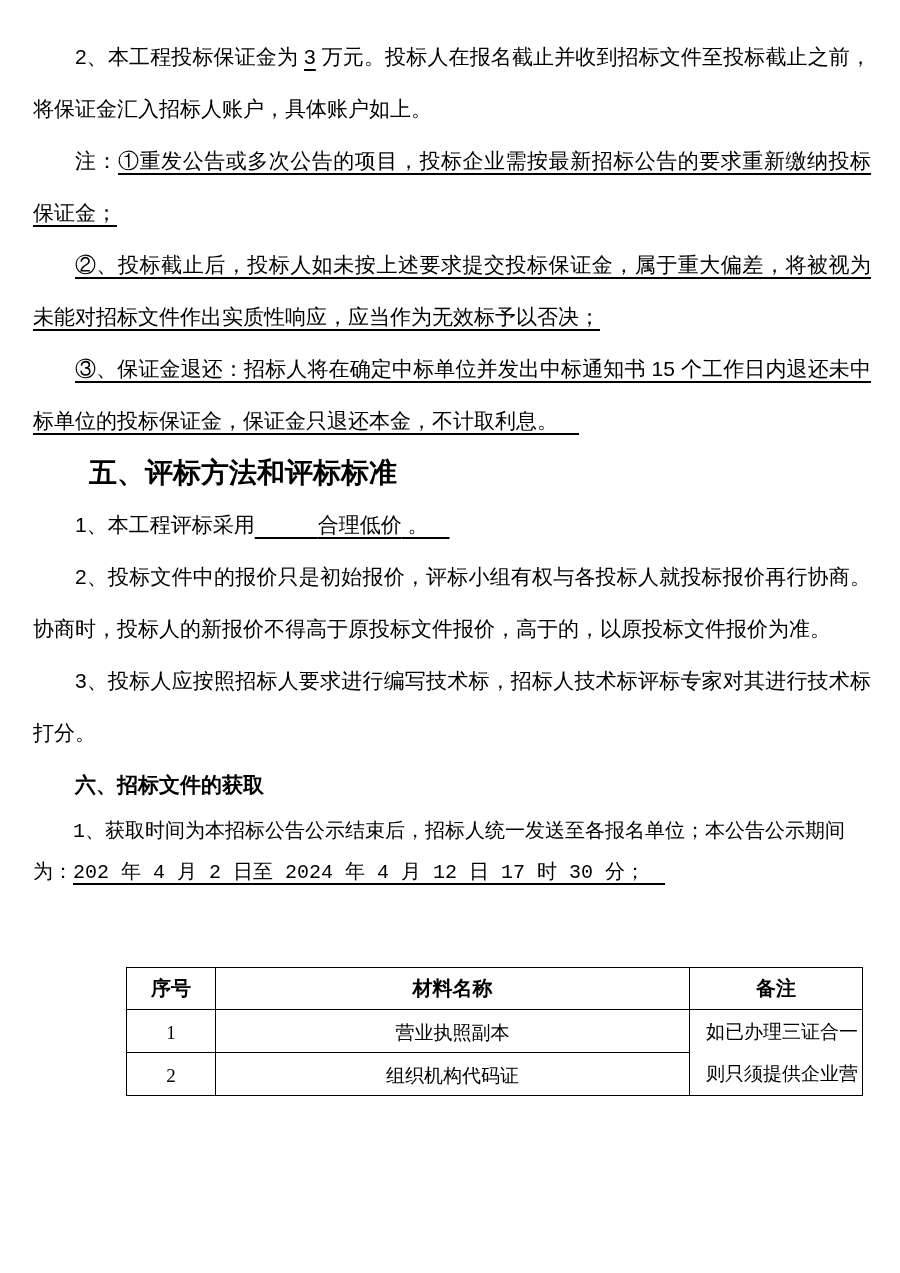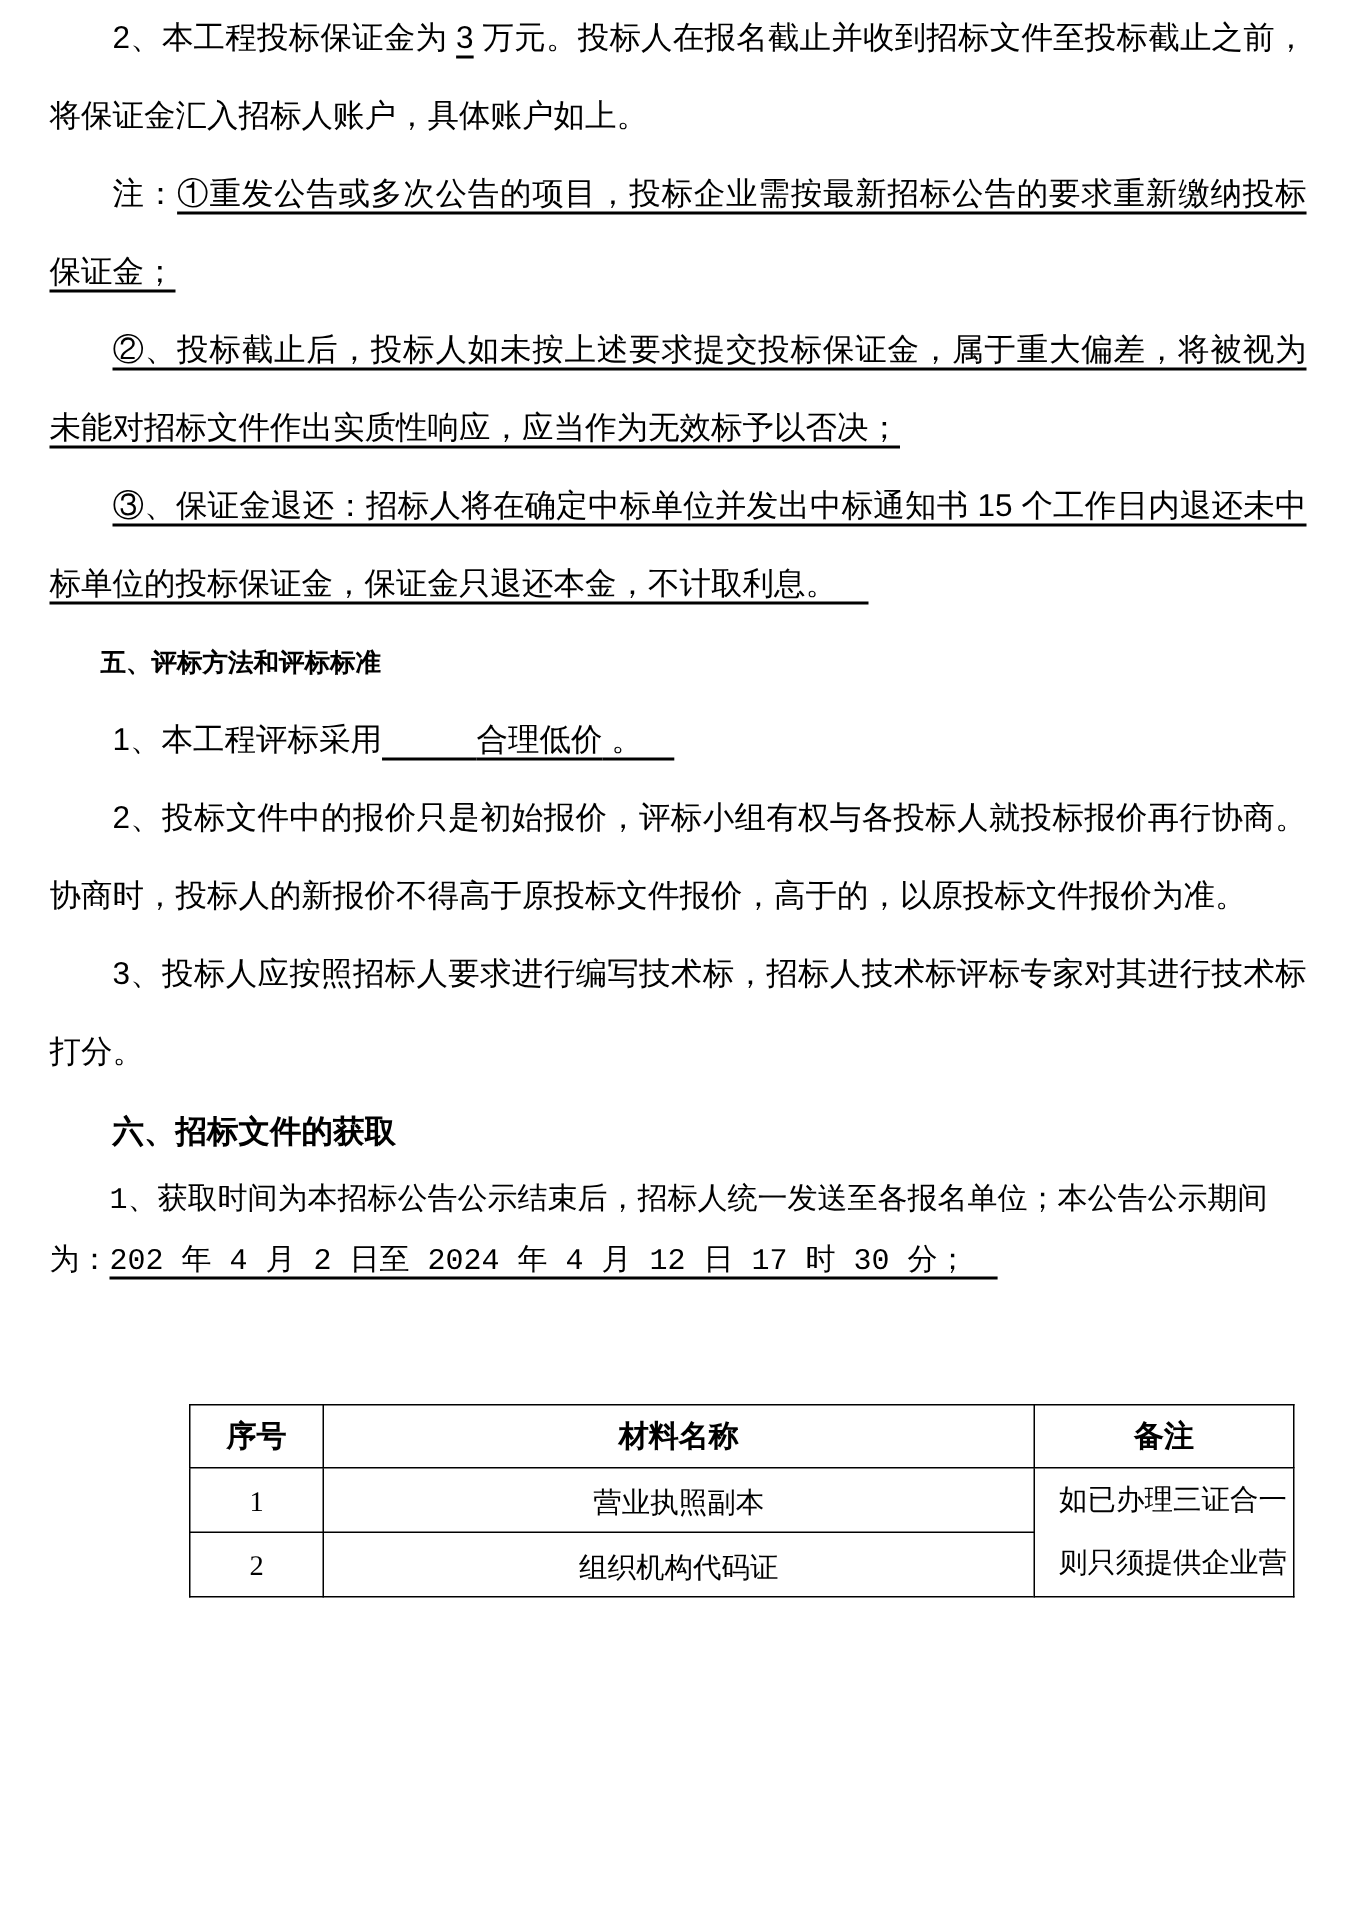--- a/index.html
+++ b/index.html
@@ -4,36 +4,36 @@
 <style>
   html, body { margin: 0; padding: 0; }
   body {
     width: 900px;
     height: 1273px;
     background: #ffffff;
     color: #000000;
     overflow: hidden;
   }
   .doc {
-    padding: 0 29px 0 33px;
+    padding: 31px 29px 0 33px;
   }
   .sans-block {
     font-family: "Liberation Sans", sans-serif;
     font-size: 21px;
     line-height: 52px;
   }
   .serif-block {
     font-family: Liberation Mono, monospace;
     font-size: 20px;
     line-height: 41px;
   }
   p { margin: 0; text-align: justify; text-indent: 2em; }
   .heading-sans {
     font-weight: bold;
-    font-size: 17px;
+    font-size: 28px;
   }
   .heading-serif {
     font-family: "Liberation Serif", serif;
     font-weight: bold;
     font-size: 21px;
     line-height: 52px;
   }
   .u {
     text-decoration: underline;
     text-underline-offset: 5px;

